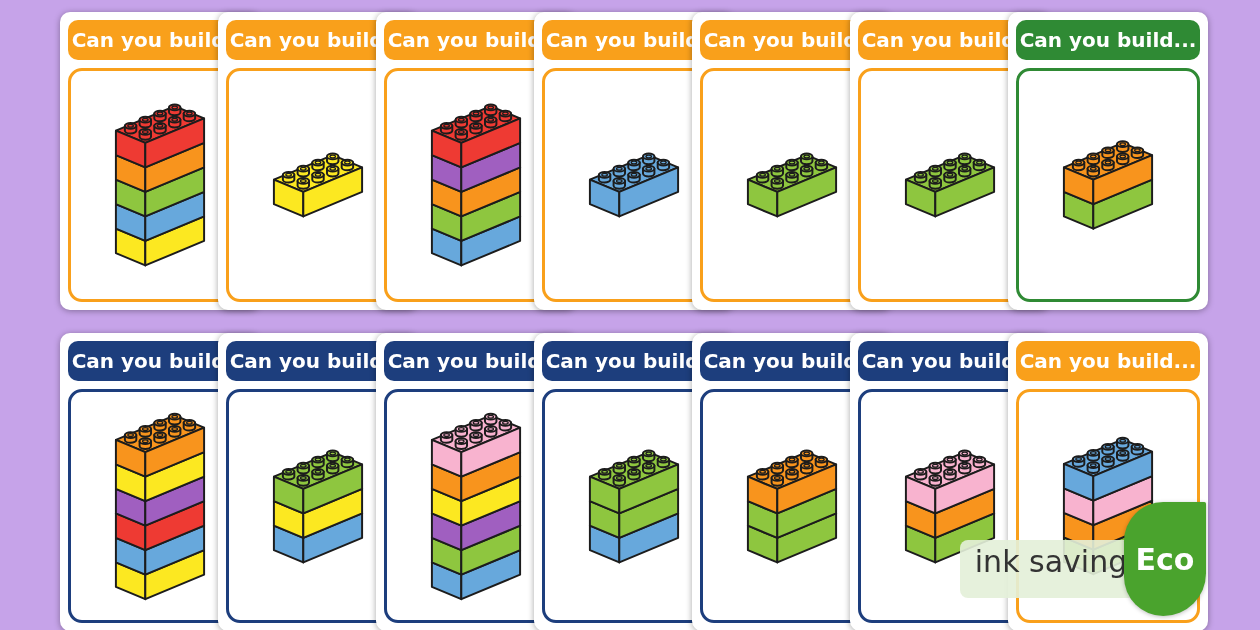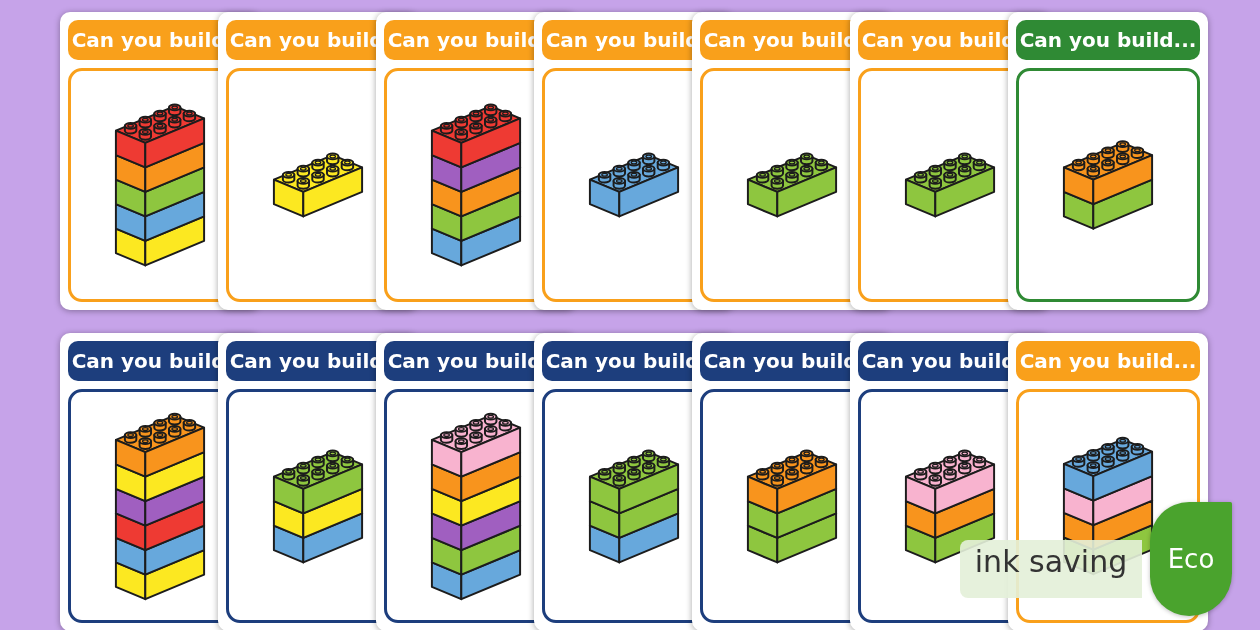--- a/index.html
+++ b/index.html
@@ -70,31 +70,31 @@
     align-items: center;
     justify-content: center;
     font-size: 30px;
     color: #333333;
     border-radius: 8px 0 0 8px;
     box-sizing: border-box;
     padding-bottom: 16px;
   }
   .eco-leaf {
     position: absolute;
-    left: 190px;
+    left: 164px;
     top: 4px;
     width: 82px;
     height: 114px;
     border-radius: 46px 2px 50px 46px;
     display: flex;
     align-items: center;
     justify-content: center;
     color: #ffffff;
-    font-weight: normal;
-    font-size: 26px;
+    font-weight: bold;
+    font-size: 30px;
     box-shadow: 0 1px 4px rgba(0,0,0,0.25);
   }
 </style>
 </head>
 <body style="background: rgb(198, 163, 233);">
 
 <div id="board">
   <div class="eco">
     <div class="eco-bar" style="background: rgba(228, 240, 216, 0.91);">
       <span>ink saving</span>

